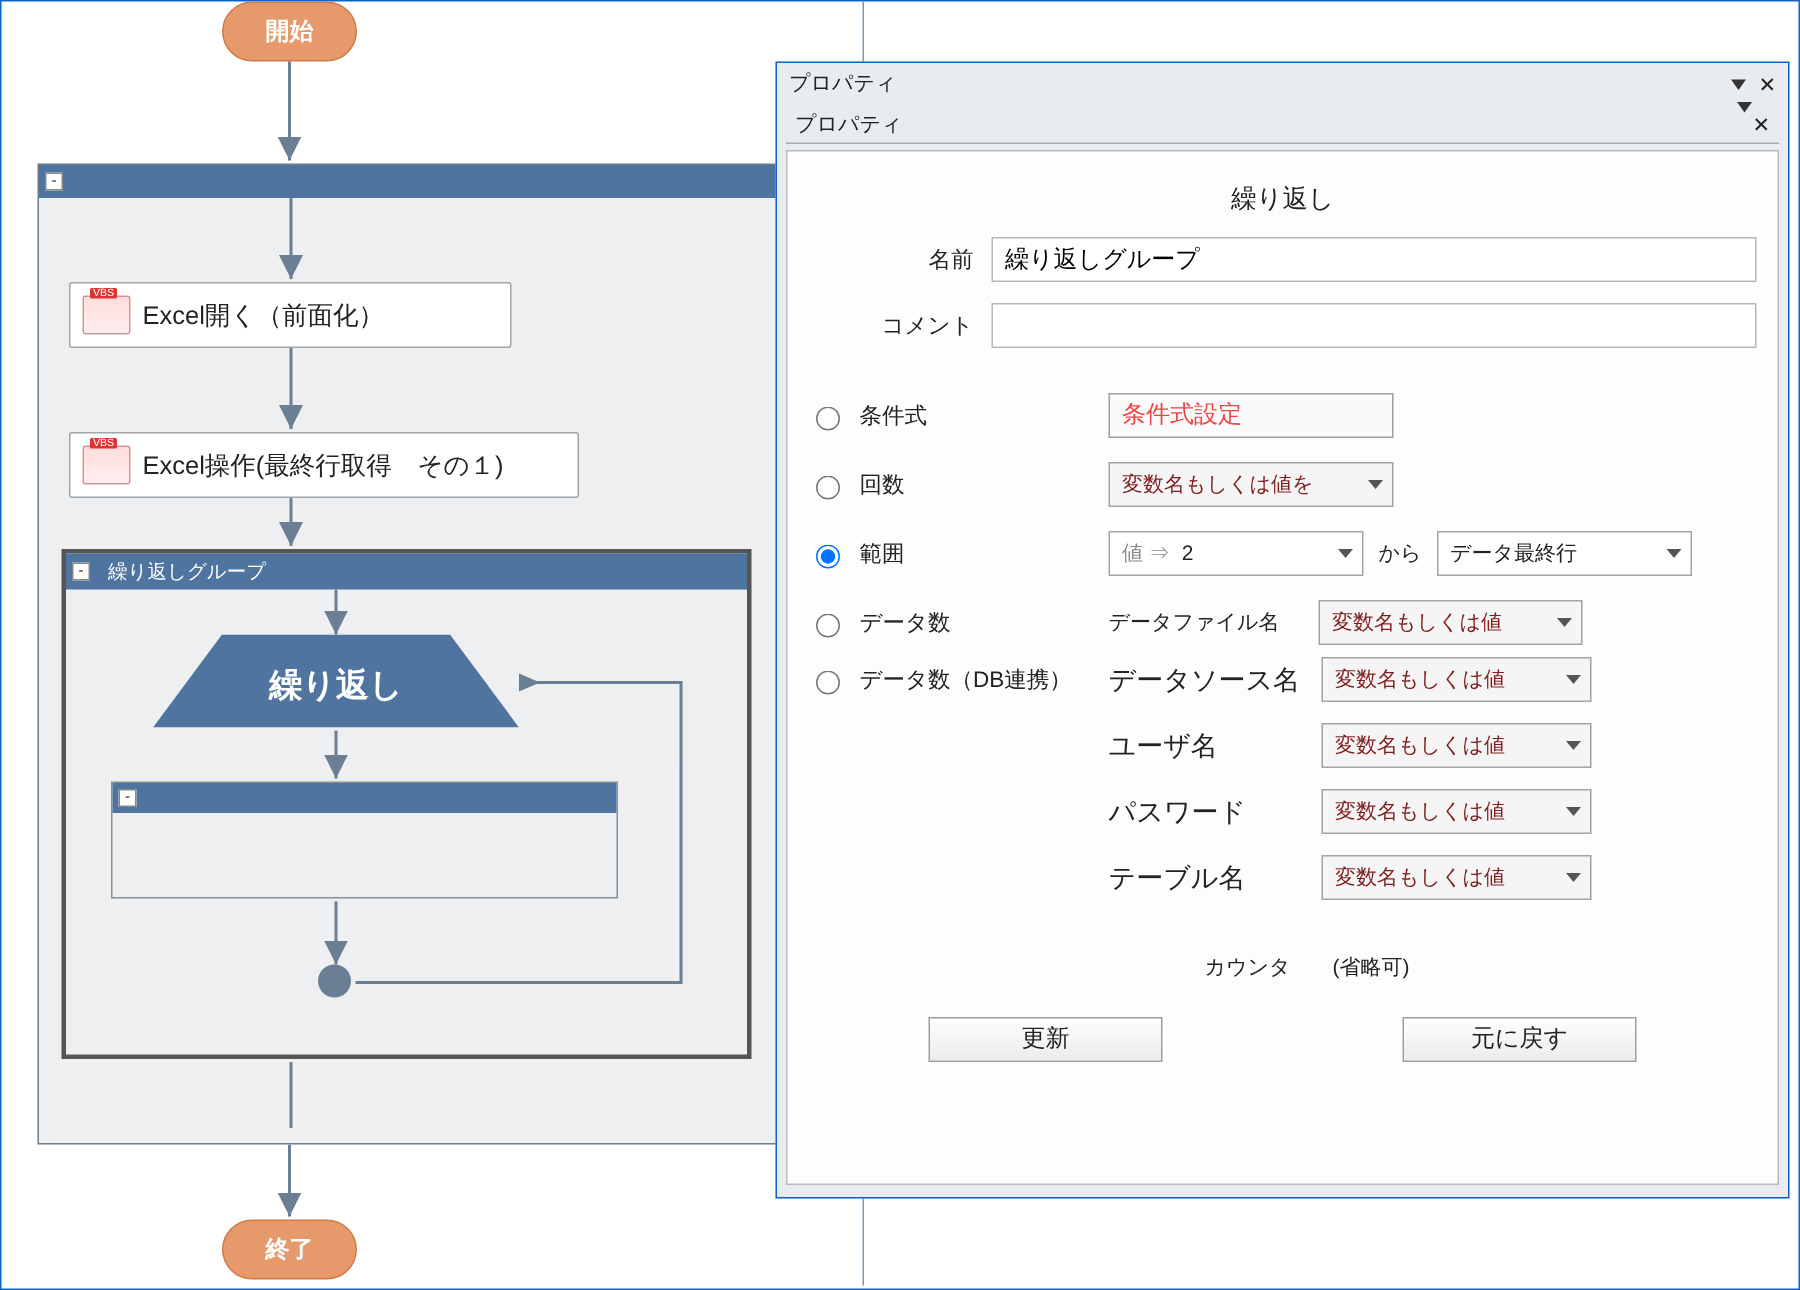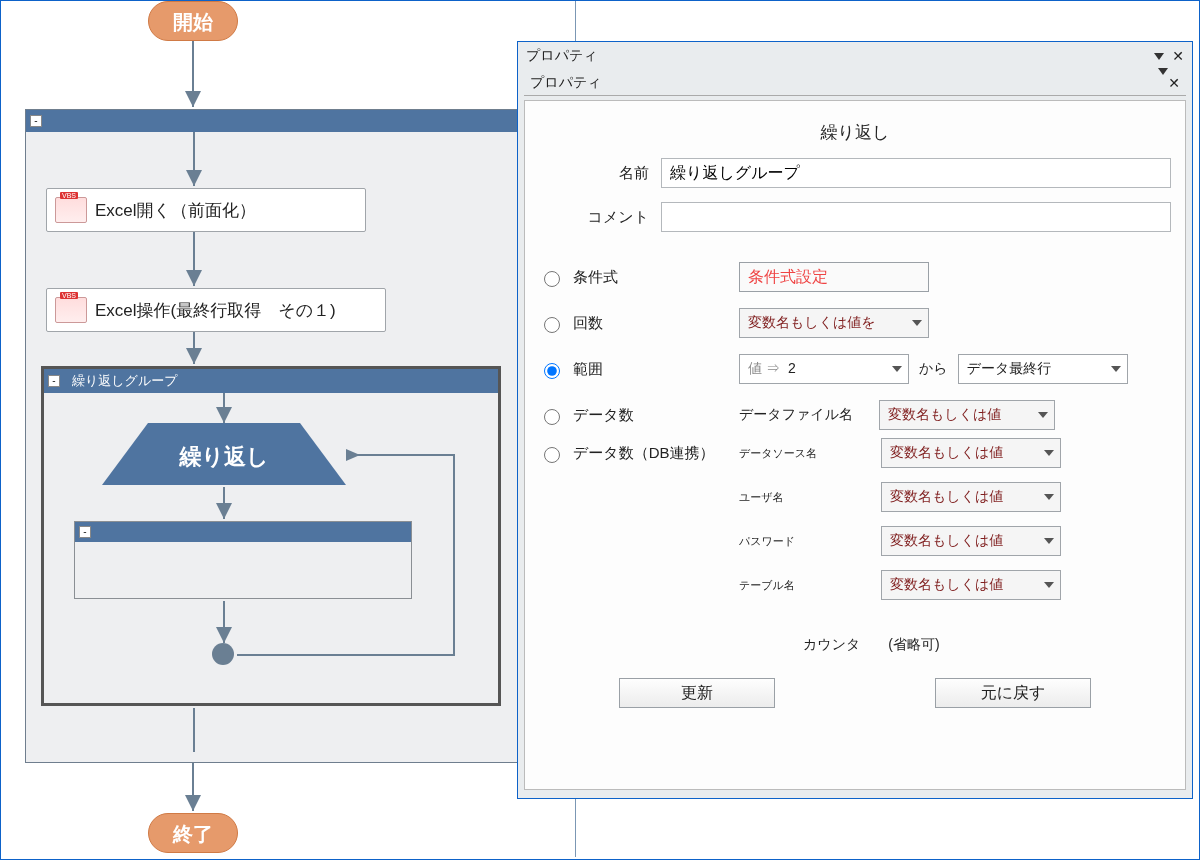--- a/index.html
+++ b/index.html
@@ -31,21 +31,21 @@
 
   .terminator {
     position: absolute;
     width: 90px;
     height: 40px;
     background: #e69a6b;
     color: #fff;
     border-radius: 20px;
     text-align: center;
     line-height: 40px;
-    font-size: 20px;
+    font-size: 16px;
     font-weight: bold;
     border: 1px solid #d07a45;
   }
   .start-node { left: 147px; top: 0; }
   .end-node   { left: 147px; top: 812px; }
 
   .outer-group {
     position: absolute;
     left: 24px;
     top: 108px;
@@ -81,21 +81,21 @@
     position: absolute;
     background: #fff;
     border: 1px solid #a0a5aa;
     padding: 8px 10px 8px 8px;
     display: flex;
     align-items: center;
     gap: 8px;
     font-size: 17px;
     border-radius: 2px;
   }
-  .step1 { left: 20px; top: 78px; width: 320px; }
+  .step1 { left: 20px; top: 78px; width: 295px; }
   .step2 { left: 20px; top: 178px; width: 340px; }
 
   .vbs-icon {
     width: 32px;
     height: 26px;
     background: linear-gradient(#fdd, #fee);
     border: 1px solid #c99;
     position: relative;
     border-radius: 2px;
   }
@@ -298,21 +298,21 @@
   }
   .range-line .combo.small { min-width: 170px; }
 
   .db-grid {
     display: grid;
     grid-template-columns: 130px 180px;
     row-gap: 14px;
     column-gap: 12px;
     align-items: center;
   }
-  .db-grid .glabel { font-size: 11px; }
+  .db-grid .glabel { font-size: 18px; }
 
   .counter-row {
     display: flex;
     align-items: center;
     gap: 28px;
     margin-top: 36px;
     justify-content: center;
   }
 
   .buttons-row {

